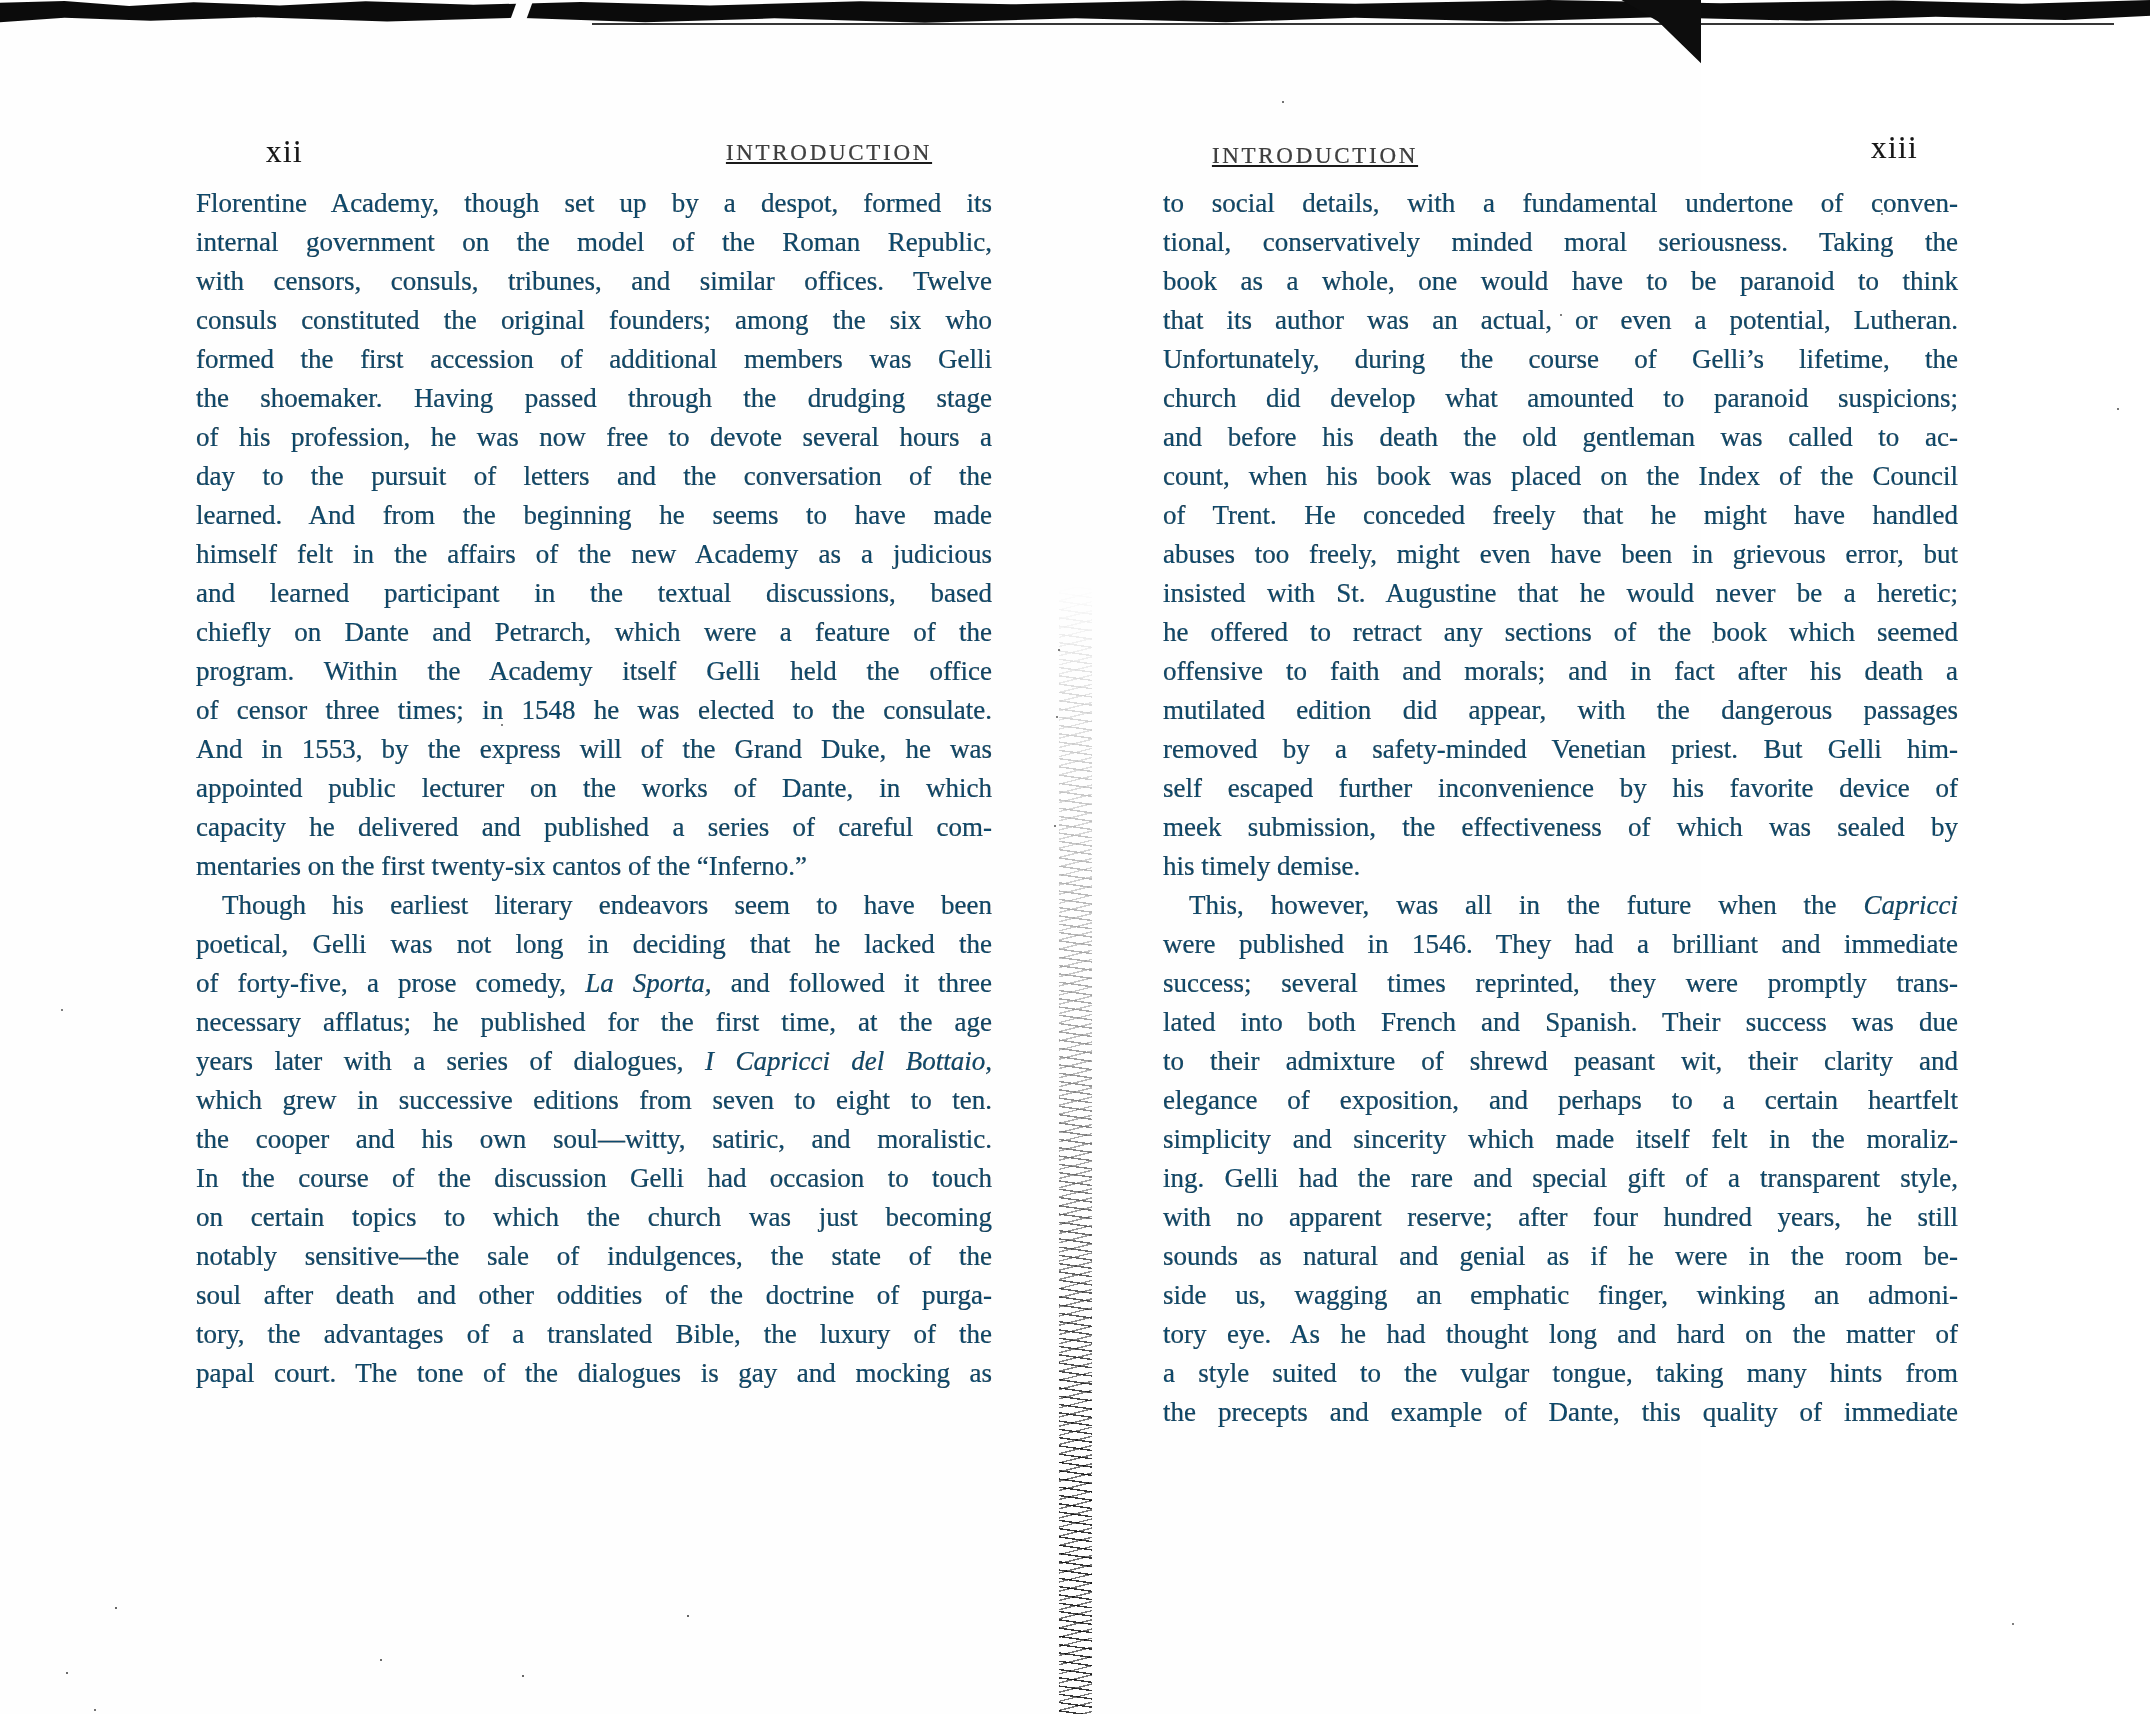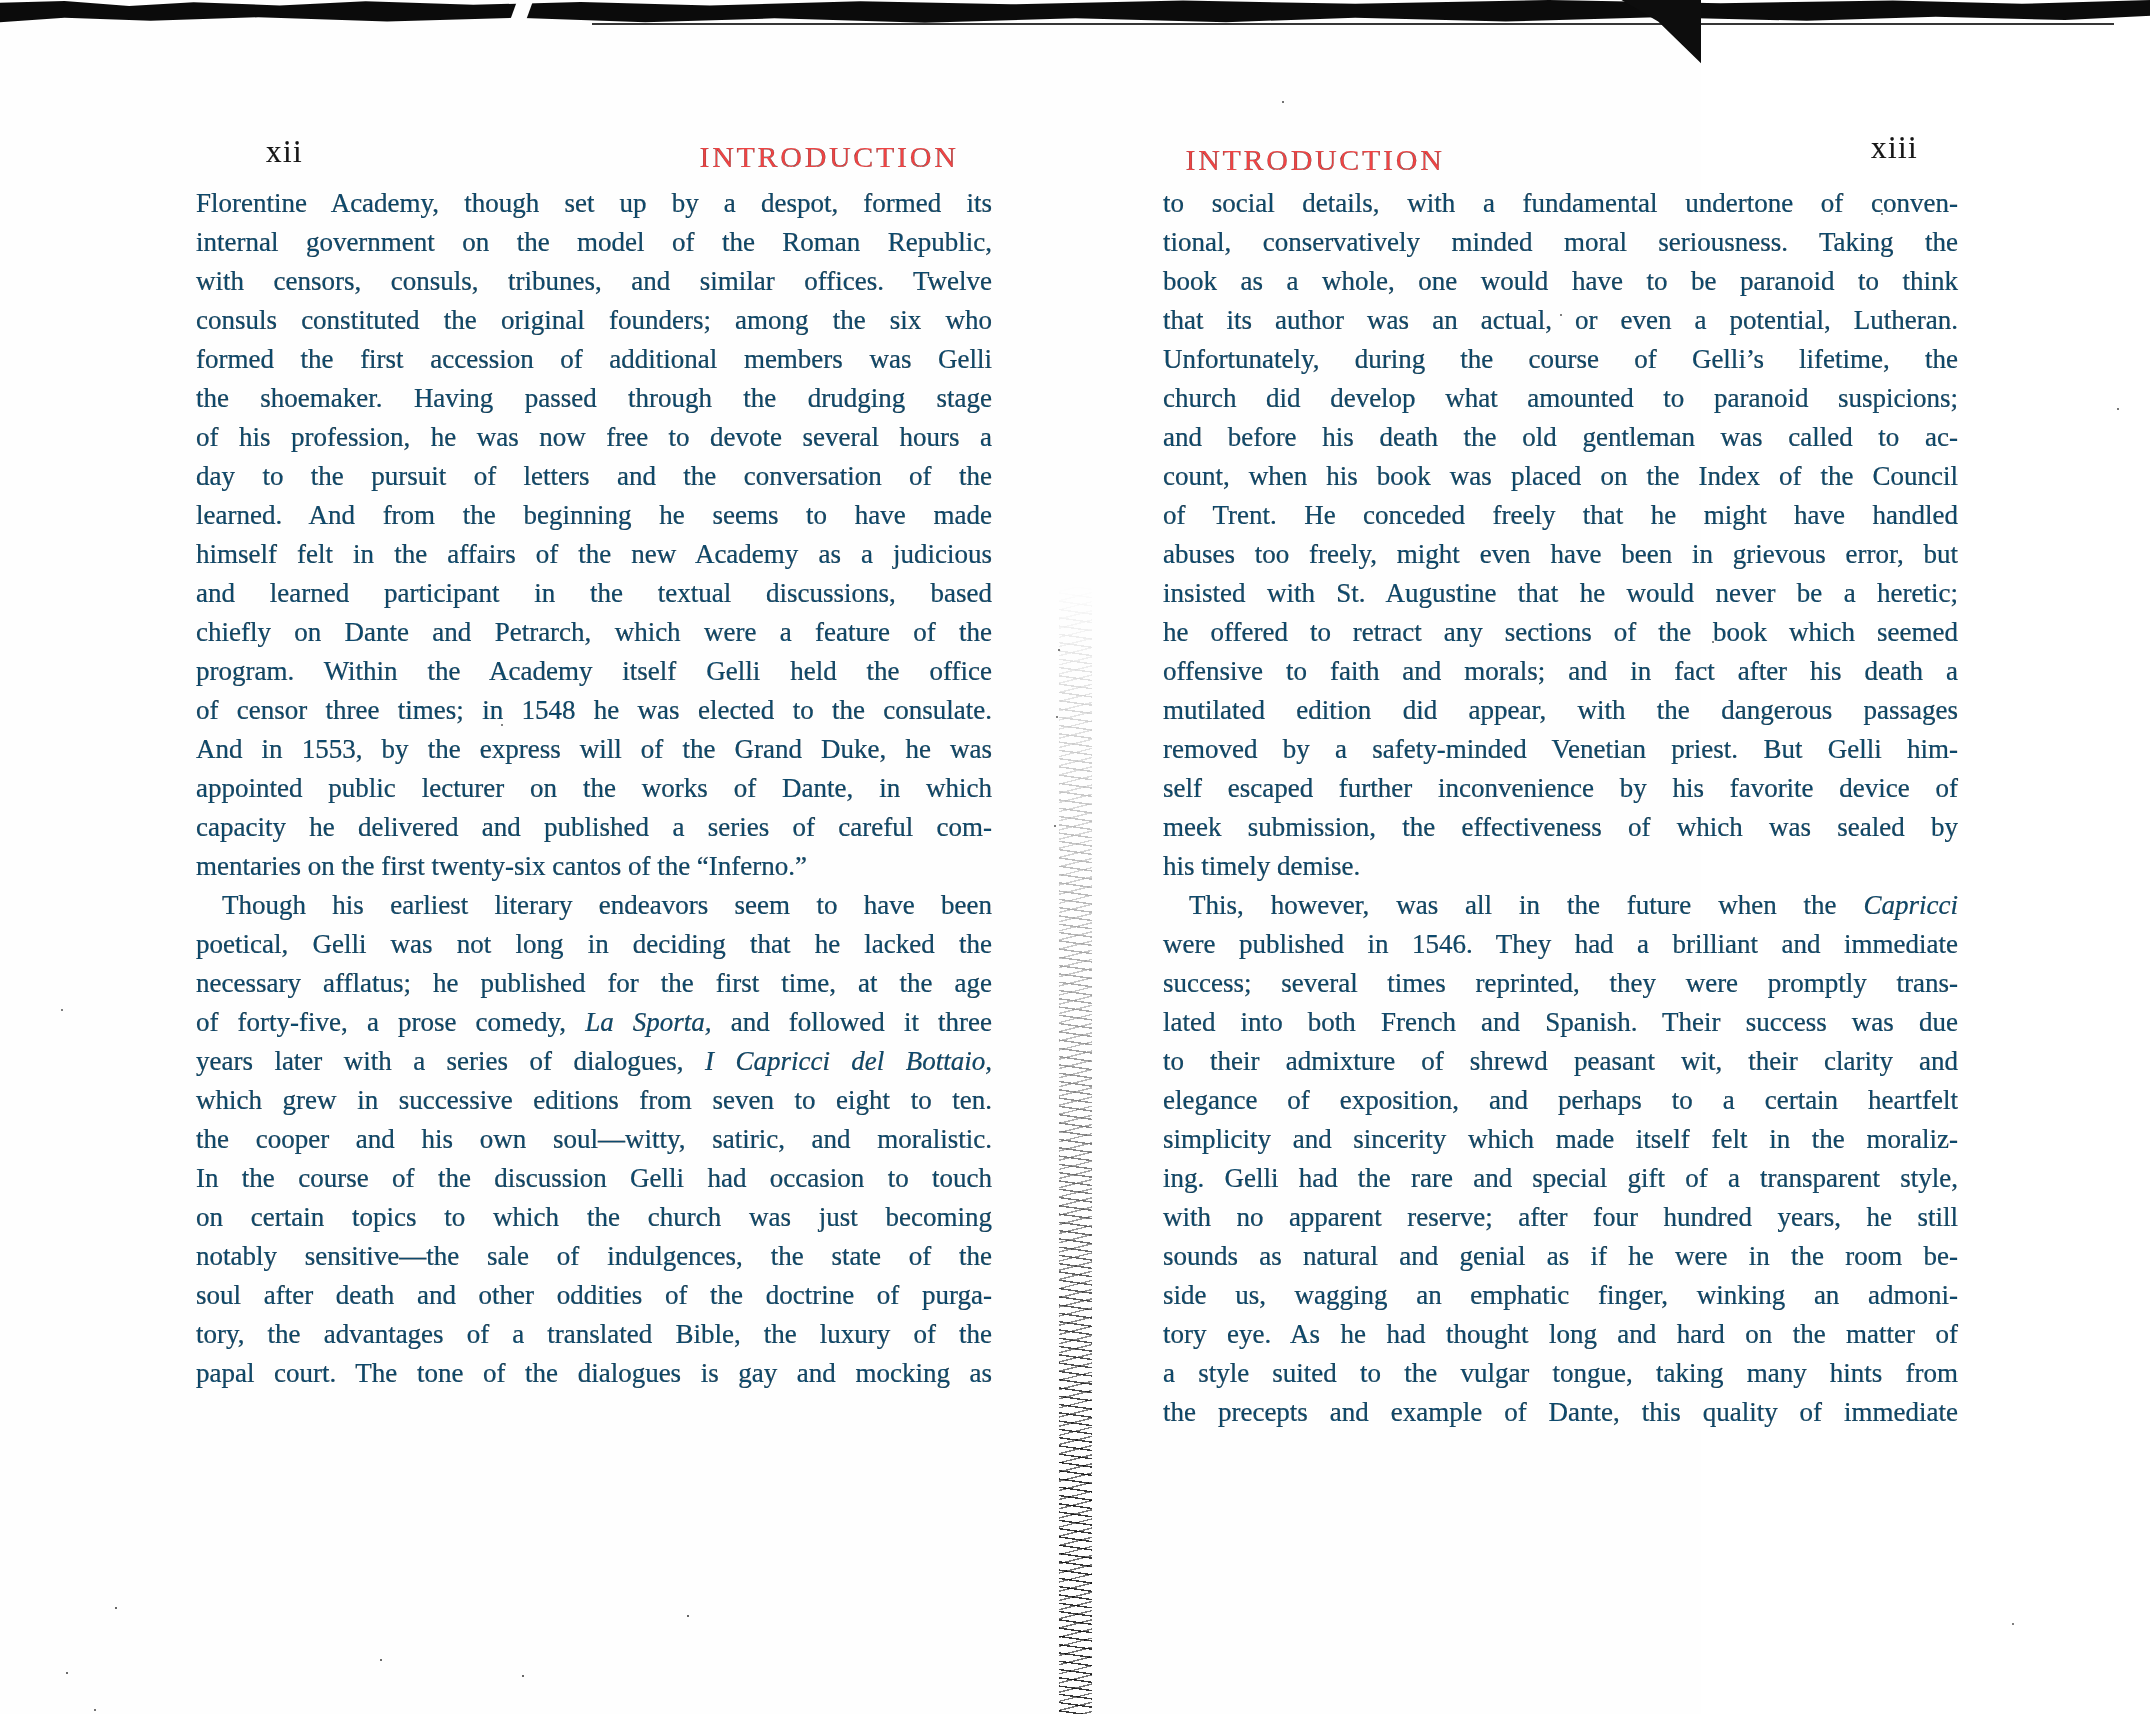--- a/index.html
+++ b/index.html
@@ -53,22 +53,22 @@
   .page{position:absolute;top:0;height:1715px;}
   .page-left{left:0;width:1071px;}
   .page-right{left:1091px;width:1060px;}
   .folio{
     position:absolute;font-size:31px;color:#161616;letter-spacing:1.4px;
     -webkit-text-stroke:0.2px #161616;
   }
   .folio-left{left:266px;top:134px;}
   .folio-right{left:736px;top:130px;margin-left:44px;}
   .running-head{
-    position:absolute;font-size:30px;letter-spacing:2.7px;color:#ef4444;
-    transform:translateX(-50%);-webkit-text-stroke:0.2px #1a1a1a;
+    position:absolute;font-size:23px;letter-spacing:2.7px;color:#404040;
+    transform:translateX(-50%);text-decoration:underline;-webkit-text-stroke:0.2px #1a1a1a;
   }
   .rh-left{left:829px;top:140px;}
   .rh-right{left:224px;top:143px;}
   .col{
     position:absolute;top:184px;
     font-size:27px;line-height:39px;color:#0c4a6e;
     -webkit-text-stroke:0.2px #171717;
   }
   .col-left{left:196px;width:796px;}
   .col-right{left:72px;width:795px;}
@@ -112,22 +112,22 @@
           <div class="line">program. Within the Academy itself Gelli held the office</div>
           <div class="line">of censor three times; in 1548 he was elected to the consulate.</div>
           <div class="line">And in 1553, by the express will of the Grand Duke, he was</div>
           <div class="line">appointed public lecturer on the works of Dante, in which</div>
           <div class="line">capacity he delivered and published a series of careful com-</div>
           <div class="line ragged">mentaries on the first twenty-six cantos of the “Inferno.”</div>
         </div>
         <div class="para indent">
           <div class="line">Though his earliest literary endeavors seem to have been</div>
           <div class="line">poetical, Gelli was not long in deciding that he lacked the</div>
+          <div class="line"><span>of forty-five, a prose comedy, </span><span class="it">La Sporta,</span><span> and followed it three</span></div>
           <div class="line">necessary afflatus; he published for the first time, at the age</div>
-          <div class="line"><span>of forty-five, a prose comedy, </span><span class="it">La Sporta,</span><span> and followed it three</span></div>
           <div class="line"><span>years later with a series of dialogues, </span><span class="it">I Capricci del Bottaio,</span></div>
           <div class="line">which grew in successive editions from seven to eight to ten.</div>
           <div class="line">the cooper and his own soul—witty, satiric, and moralistic.</div>
           <div class="line">In the course of the discussion Gelli had occasion to touch</div>
           <div class="line">on certain topics to which the church was just becoming</div>
           <div class="line">notably sensitive—the sale of indulgences, the state of the</div>
           <div class="line">soul after death and other oddities of the doctrine of purga-</div>
           <div class="line">tory, the advantages of a translated Bible, the luxury of the</div>
           <div class="line">papal court. The tone of the dialogues is gay and mocking as</div>
         </div>

